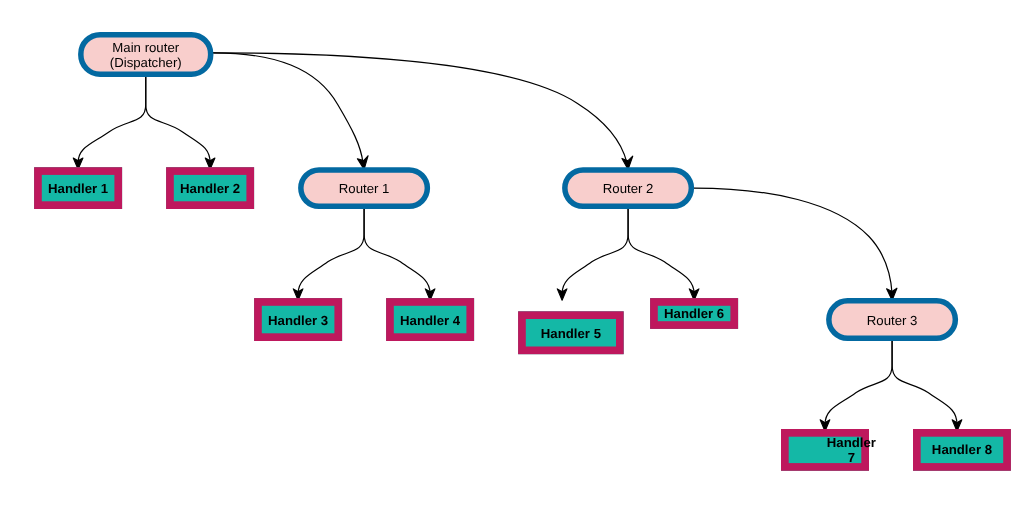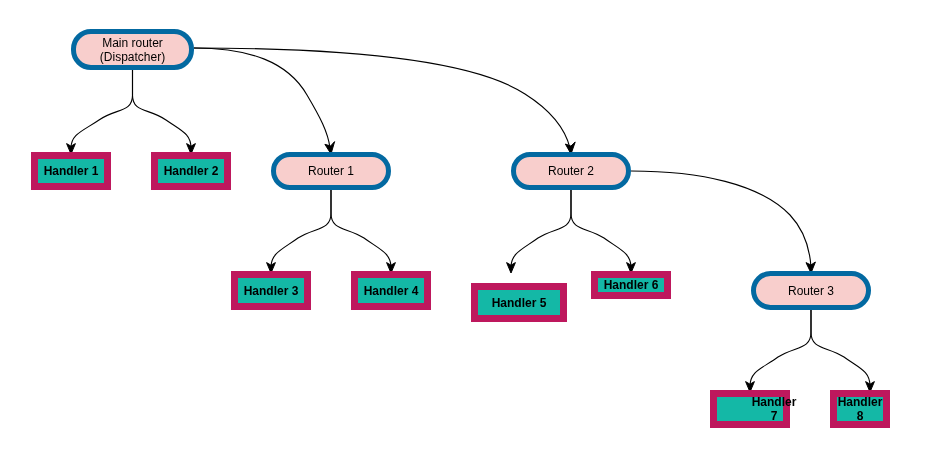--- a/index.html
+++ b/index.html
@@ -142,15 +142,15 @@
   <div class="node handler" style="left:351px; top:271px; width:80px; height:39px;">Handler 4</div>
 
   <div class="node handler" style="left:471px; top:271px; width:96px; height:39px;margin-top:12px;">Handler 5</div>
 
   <div class="node handler" style="left:591px; top:271px; width:80px; height:28px;">Handler 6</div>
 
   <div class="node router" style="left:751px; top:271px; width:120px; height:39px;">Router 3</div>
 
   <div class="node handler" style="left:710px; top:390px; width:80px; height:38px;padding-left:48px;">Handler 7</div>
 
-  <div class="node handler" style="left:830px; top:390px; width:60px; height:38px;">Handler 8</div>
+  <div class="node handler" style="left:830px; top:390px; width:89px; height:38px;">Handler 8</div>
 
 </div>
 
 </body></html>

